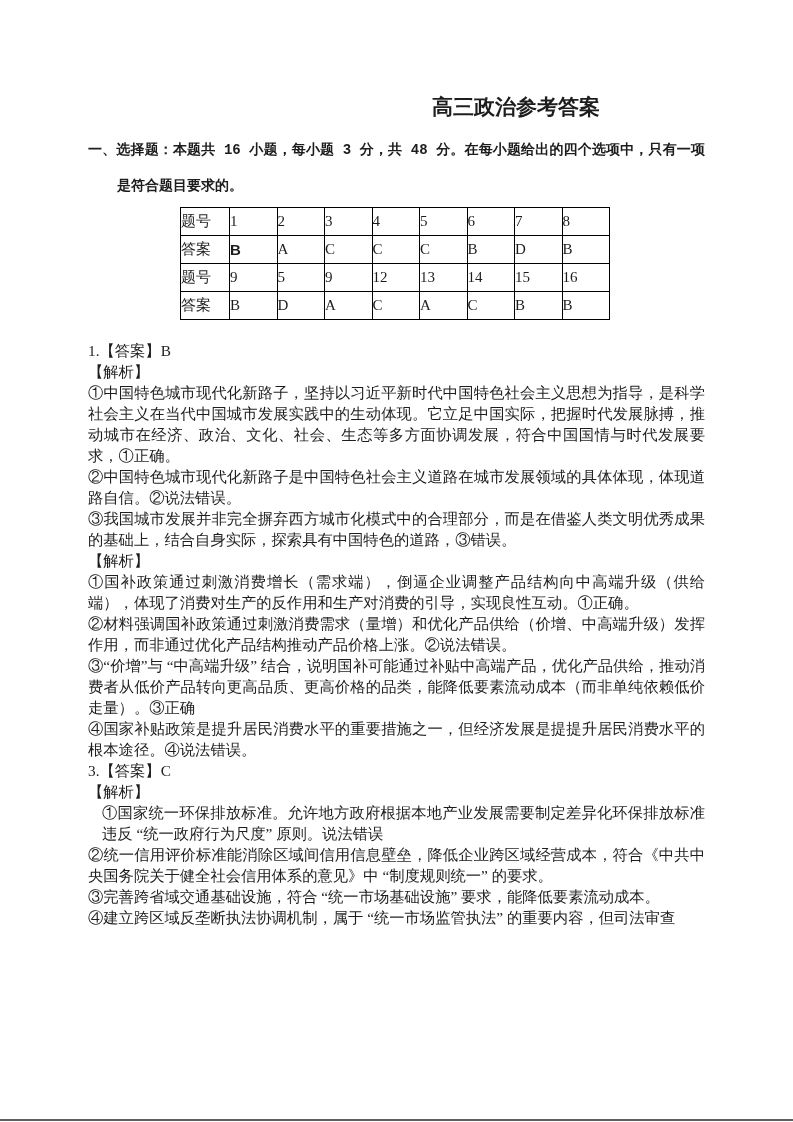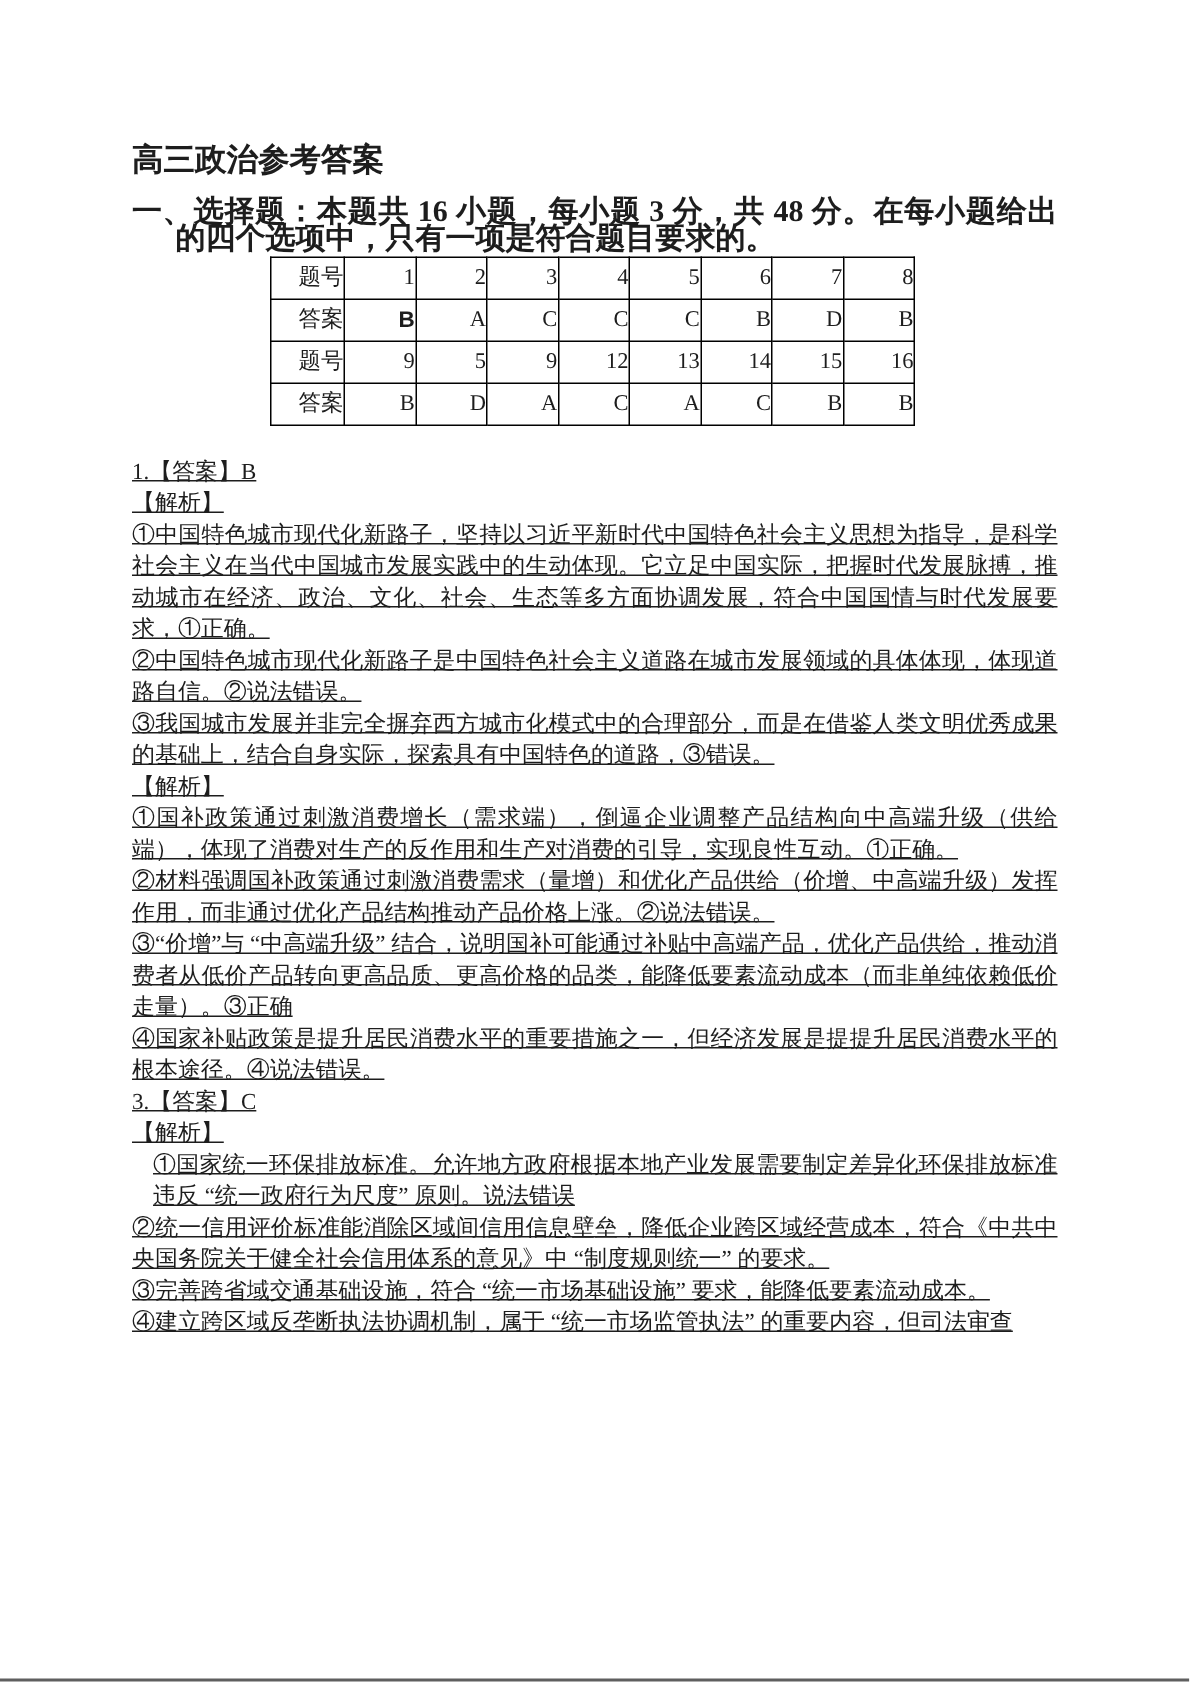--- a/index.html
+++ b/index.html
@@ -13,61 +13,61 @@
     color: #1d1d1d;
     box-sizing: border-box;
   }
   .content {
     padding: 95px 88px 0 88px;
   }
   .doc-title {
     font-size: 21px;
     font-weight: bold;
     line-height: 24px;
-    text-align: left;
+    text-align: right;
     margin: 0 105px 0 0; 
     font-family: "Liberation Sans", sans-serif;
   }
   .section-heading {
     margin-top: 13px;
     font-weight: bold;
-    font-size: 20px;
-    line-height: 18px;
+    font-size: 14px;
+    line-height: 36px;
     padding-left: 29px;
     text-indent: -29px;
     text-align: justify;
-    font-family: Liberation Serif, serif;
+    font-family: Liberation Mono, monospace;
   }
   table.answer-table {
     margin: 3px 0 0 92px;
     border-collapse: collapse;
     table-layout: fixed;
     width: 430px;
   }
   table.answer-table td {
     border: 1.8px solid #000000;
     height: 27px;
-    text-align: right;
+    text-align: left;
     vertical-align: middle;
     font-size: 15px;
     padding: 0;
     line-height: 1;
   }
   table.answer-table td.lbl { width: 48px; }
   table.answer-table td.bold-sans {
     font-family: "Liberation Sans", sans-serif;
     font-weight: bold;
   }
   .explanations {
     margin-top: 20px;
     font-size: 15.3px;
     line-height: 21px;
     text-align: justify;
   }
-  .explanations p { margin: 0; text-decoration: underline; }
+  .explanations p { margin: 0; }
   .pad-left { padding-left: 14px; }
   .scan-edge {
     position: absolute;
     left: 0;
     right: 0;
     bottom: 1px;
     height: 2.5px;
     background: #5f5f5f;
   }
 </style>

